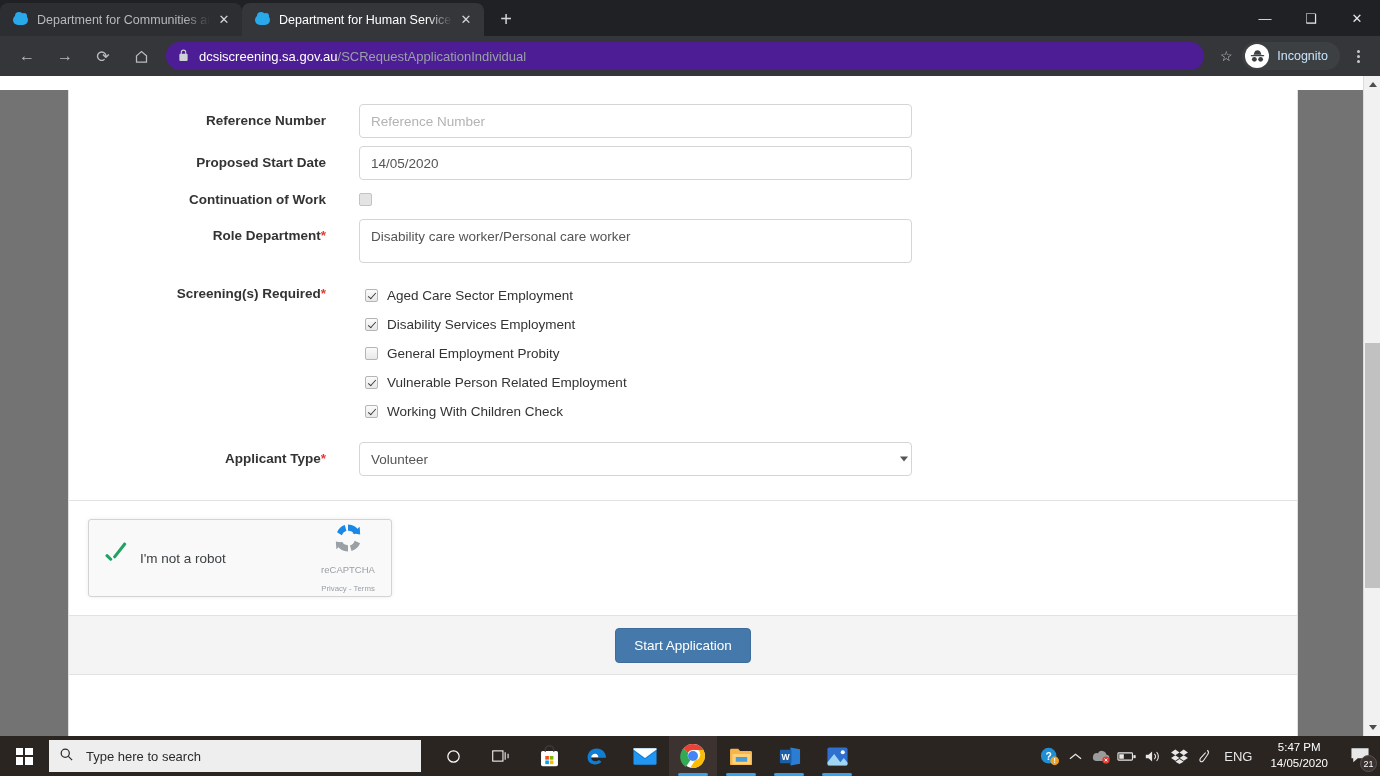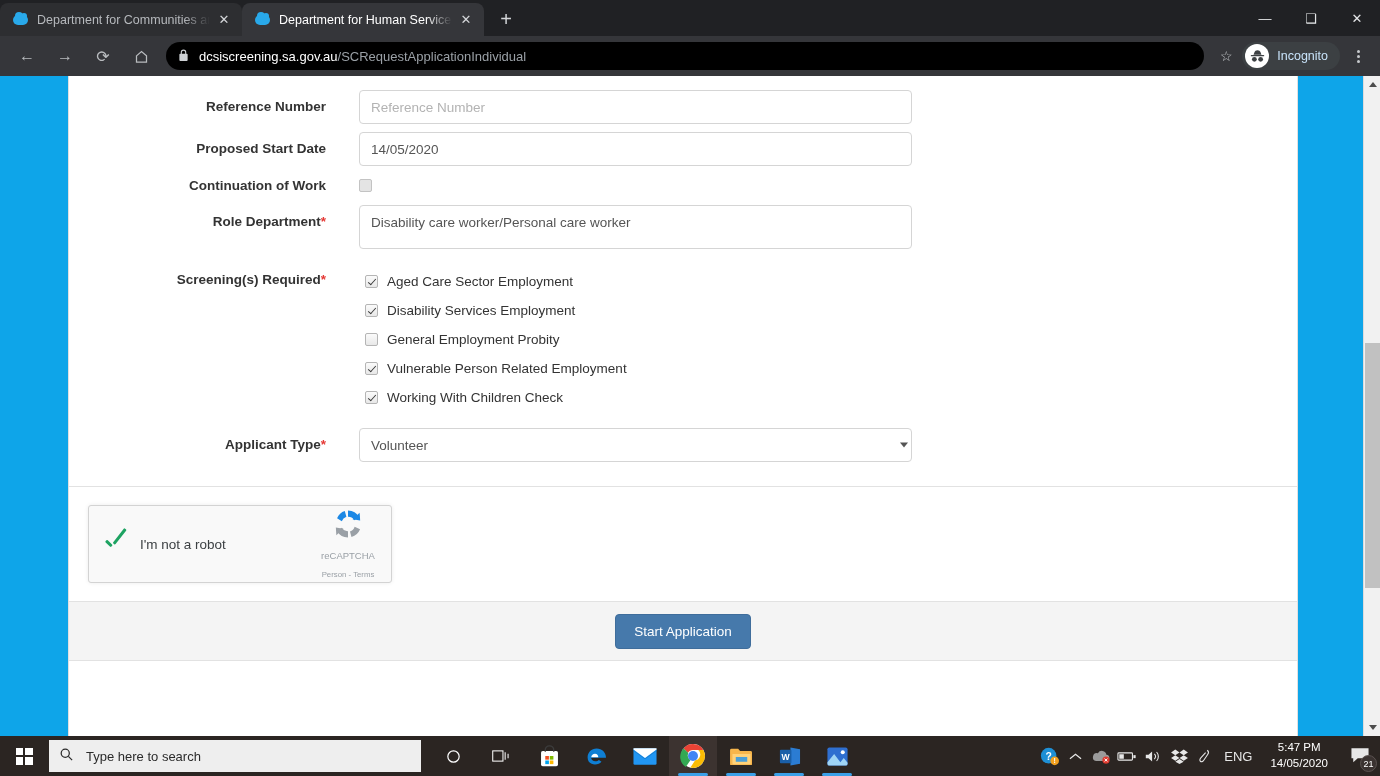--- a/index.html
+++ b/index.html
@@ -70,21 +70,21 @@
   .toolbar {
     position:absolute; left:0; top:36px; width:1380px; height:40px;
     background:#35363a; display:flex; align-items:center; padding:0 8px;
   }
   .navbtn {
     width:30px; height:30px; margin:0 4px; display:flex; align-items:center; justify-content:center;
     color:#b9bcbf; font-size:16px; border-radius:50%;
   }
   .navbtn.home { font-size:14px; }
   .omnibox {
-    flex:1 1 auto; height:28px; background:#000000; border-radius:14px;
+    flex:1 1 auto; height:28px; background:#4c1d95; border-radius:14px;
     display:flex; align-items:center; padding:0 12px; margin:0 8px 0 6px;
     font-size:13px; color:#e8eaed;
   }
   .lock { margin-right:10px; font-size:11px; color:#cdd1d4; }
   .url-host { color:#ffffff; }
   .url-path { color:#9aa0a6; }
   .star { width:28px; height:28px; display:flex;align-items:center;justify-content:center; color:#c6c9cc; font-size:14px; margin-right:2px;}
   .incognito-chip {
     height:28px; border-radius:14px; background:#3c4043;
     display:flex; align-items:center; padding:0 12px 0 3px; margin-right:4px;
@@ -92,22 +92,22 @@
   .incog-avatar {
     width:24px; height:24px; border-radius:50%; background:#ffffff;
     display:flex; align-items:center; justify-content:center; margin-right:8px;
   }
   .incog-label { color:#c8e3fa; font-size:12.5px; }
   .kebab { width:28px; display:flex; flex-direction:column; align-items:center; justify-content:center; gap:2px; }
   .kebab i { width:3px; height:3px; border-radius:50%; background:#c6c9cc; display:block; }
 
   
   .viewport {
-    position:absolute; left:0; top:76px; width:1380px; height:660px;
-    background:#0ea5e9; overflow:hidden;
+    position:absolute; left:0; top:90px; width:1380px; height:660px;
+    background:#737373; overflow:hidden;
   }
   .page-shell {
     position:absolute; left:68px; top:0; width:1230px; min-height:660px;
     background:#ffffff;
     border-left:1px solid #e0e0e0; border-right:1px solid #e0e0e0;
   }
   .page-inner { position:relative; padding-top:14px; }
 
   
   .form-row { display:flex; align-items:flex-start; margin-bottom:0; }
@@ -390,21 +390,21 @@
                 <svg width="36" height="34" viewBox="0 0 40 38">
                   <path d="M20 4 a14 14 0 0 1 12.4 7.5 l-5.6 3.2 A7.7 7.7 0 0 0 20 11 z" fill="#1c88e5"></path>
                   <path d="M33 6.5 l0.6 8.6 -8.5 -1.3 z" fill="#1c88e5"></path>
                   <path d="M20 34 a14 14 0 0 1 -12.4 -7.5 l5.6 -3.2 A7.7 7.7 0 0 0 20 27 z" fill="#9aa0a6"></path>
                   <path d="M7 31.5 l-0.6 -8.6 8.5 1.3 z" fill="#9aa0a6"></path>
                   <path d="M33.5 25 a14.5 14.5 0 0 1 -9.6 8.6 l-1.7 -6.2 A8 8 0 0 0 27.4 22 z" fill="#9aa0a6"></path>
                   <path d="M7.8 12.5 A14.3 14.3 0 0 1 16.4 4.6 l1.8 6.2 A8 8 0 0 0 13.1 16 z" fill="#1c88e5"></path>
                 </svg>
               </span>
               <span class="rc-name">reCAPTCHA</span>
-              <span class="rc-links">Person - Terms</span>
+              <span class="rc-links">Privacy - Terms</span>
             </span>
           </div>
         </div>
 
         <div class="footer-panel">
           <button class="btn-primary">Start Application</button>
         </div>
 
         <div style="height:40px;"></div>
       </div>

